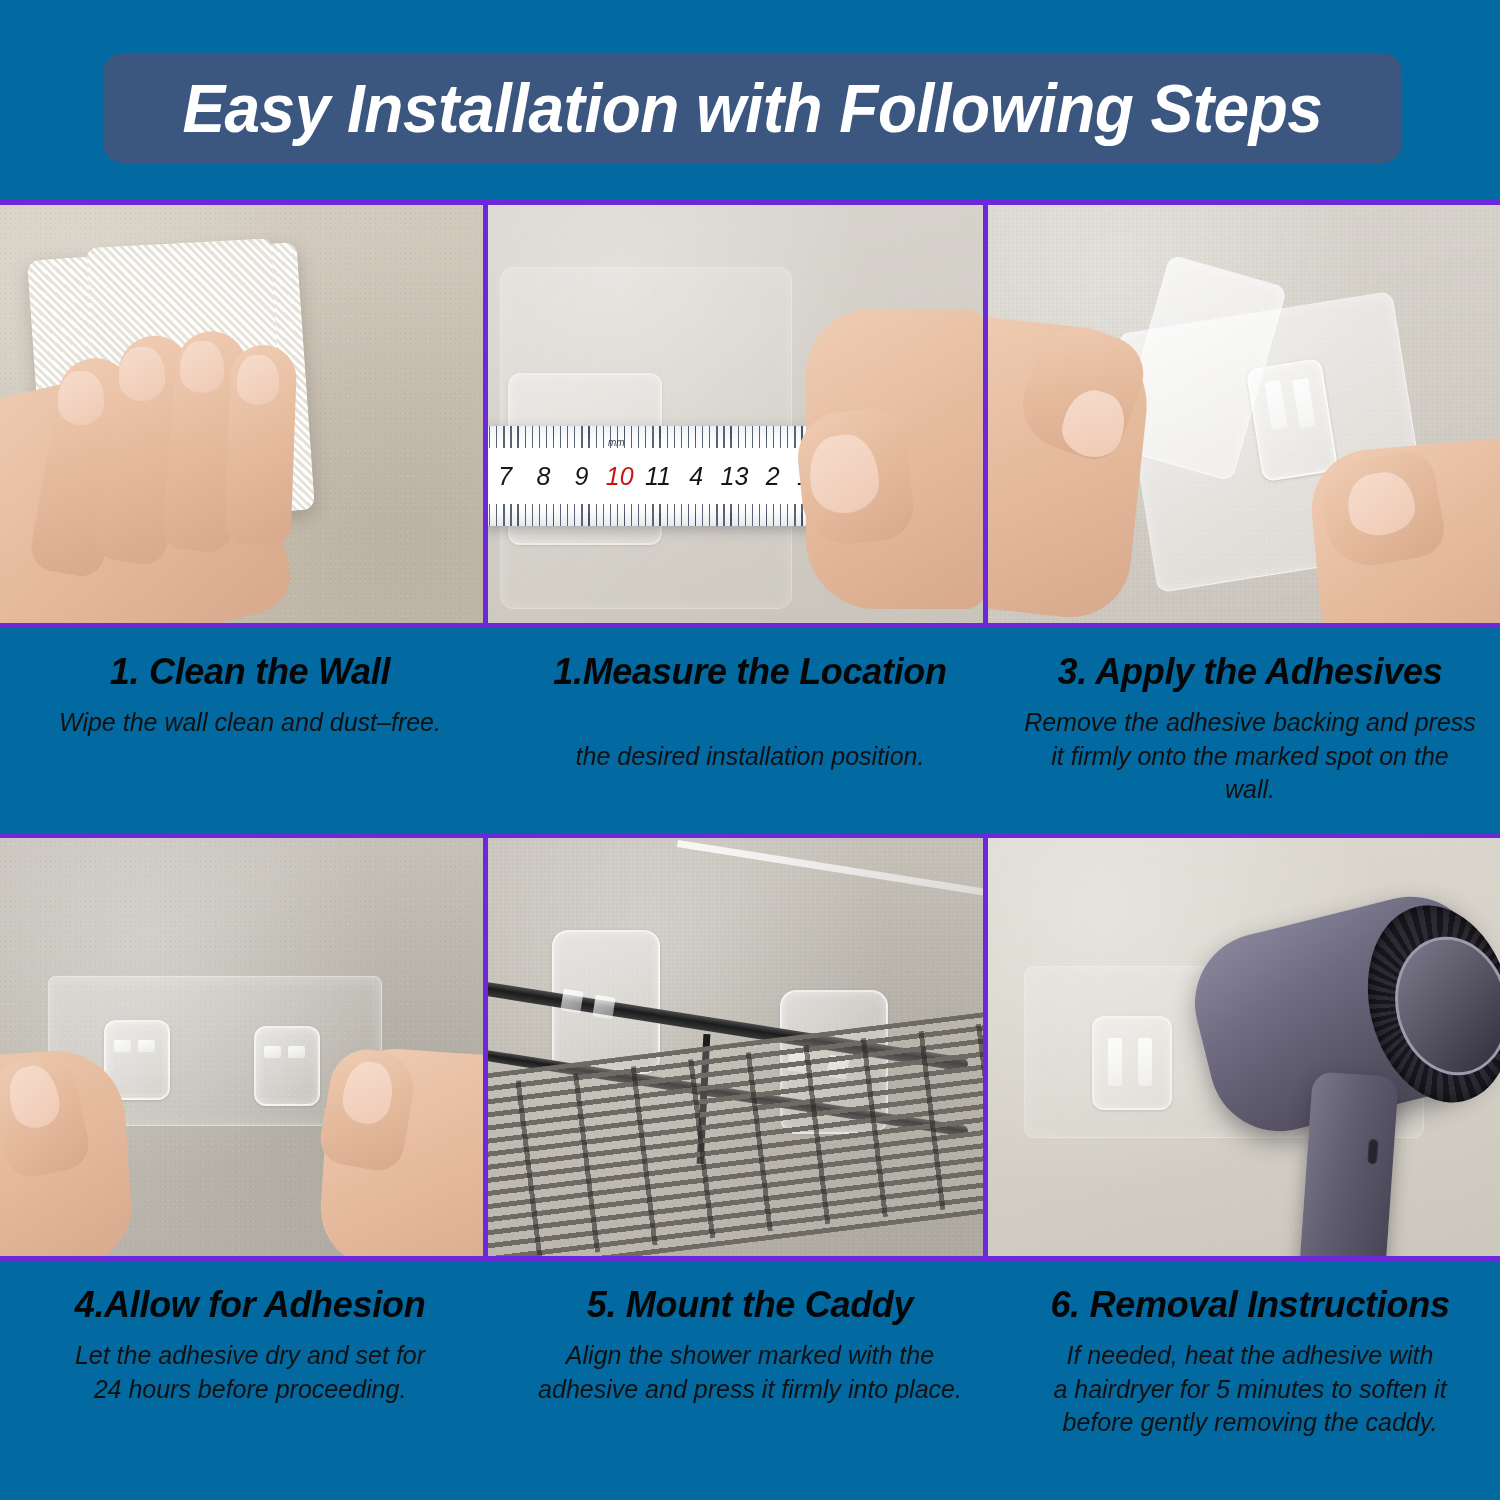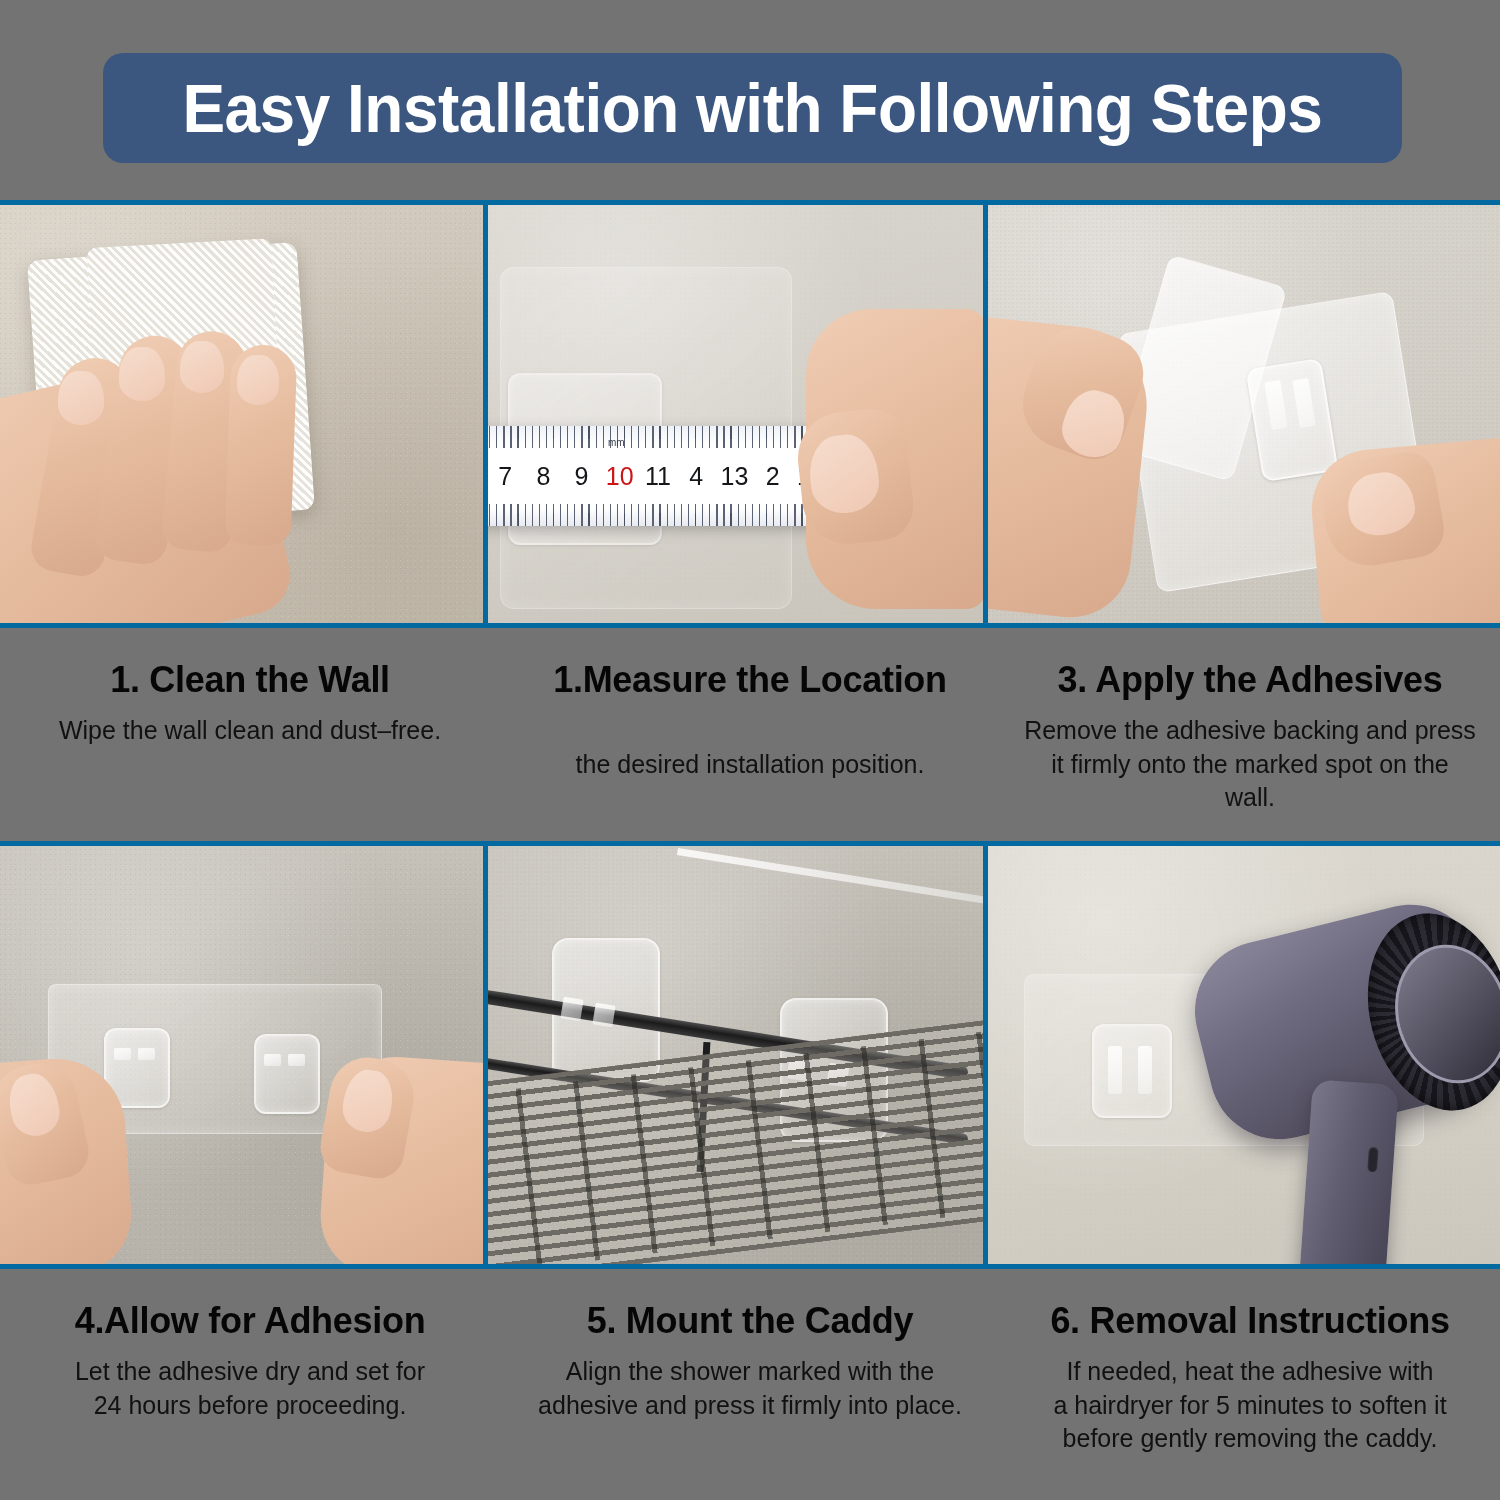--- a/index.html
+++ b/index.html
@@ -12,21 +12,22 @@
     height: 1500px;
     font-family: "Liberation Sans", sans-serif;
     -webkit-font-smoothing: antialiased;
     overflow: hidden;
   }
 
   .page {
     position: relative;
     width: 1500px;
     height: 1500px;
-    background: #737373;
+    background: #0369a1;
+    font-style: italic;
   }
 
   
   .header-banner {
     position: absolute;
     left: 103px;
     top: 53px;
     width: 1299px;
     height: 110px;
     background: #3b5780;
@@ -67,21 +68,21 @@
     flex-direction: column;
     align-items: center;
   }
   .step-cell.row2 { margin-top: 26px; }
 
   
   .photo-frame {
     position: relative;
     width: 534px;
     height: 428px;
-    border: 5px solid #0369a1;
+    border: 5px solid #6d28d9;
     border-radius: 4px;
     overflow: hidden;
     box-sizing: border-box;
     background: #cfc8bd;
   }
   .photo-inner {
     position: absolute;
     inset: 0;
     overflow: hidden;
   }
@@ -266,21 +267,21 @@
   .dryer-slot {
     position: absolute;
     width: 10px; height: 26px;
     background: #26242d;
     border-radius: 6px;
     box-shadow: inset 0 1px 2px rgba(255,255,255,0.3);
   }
 
   
   .step-title {
-    margin-top: 32px;
+    margin-top: 24px;
     font-family: "Liberation Sans", sans-serif;
     font-weight: bold;
     font-size: 36px;
     color: #060606;
     text-align: center;
     line-height: 1.12;
     letter-spacing: -0.3px;
     white-space: nowrap;
   }
   .step-desc {

